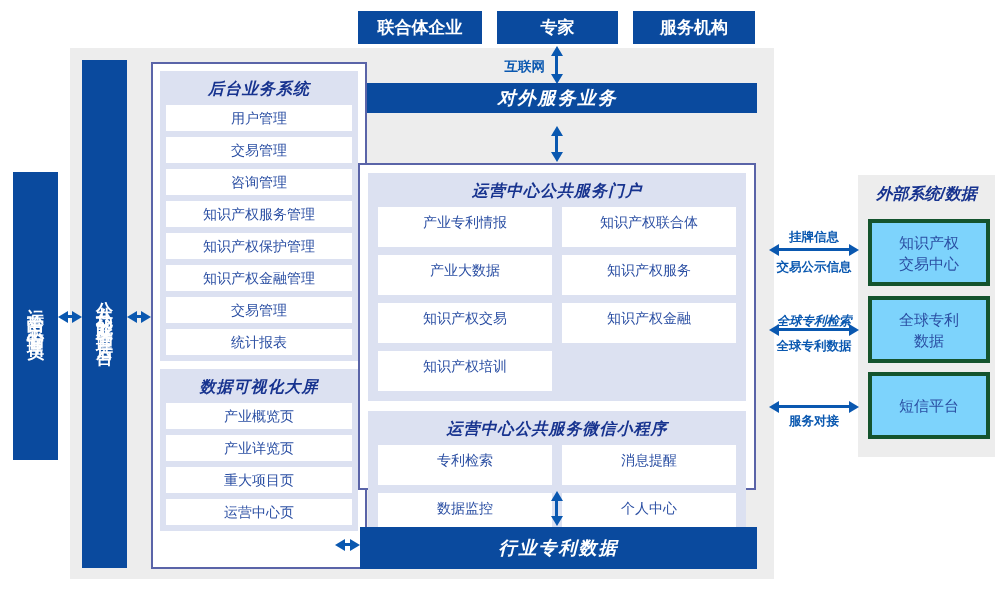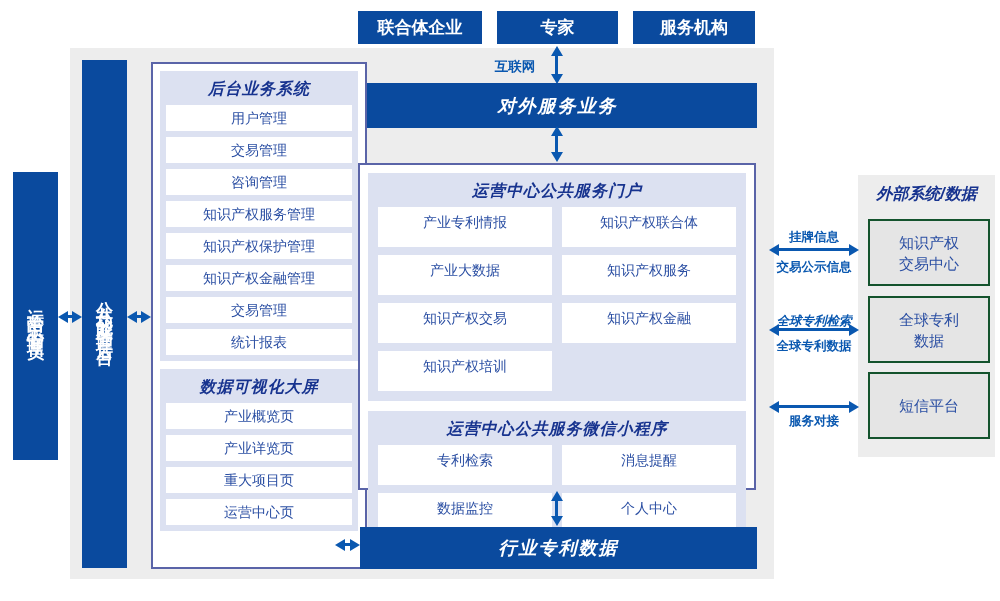--- a/index.html
+++ b/index.html
@@ -26,21 +26,21 @@
     font-weight:bold;font-size:17px;display:flex;align-items:center;justify-content:center;
   }
   .actor1{left:358px;width:124px;}
   .actor2{left:497px;width:121px;}
   .actor3{left:633px;width:122px;}
 
   .bar{
     position:absolute;background:var(--primary);color:#fff;font-weight:bold;font-style:italic;
     font-size:18px;display:flex;align-items:center;justify-content:center;letter-spacing:2px;
   }
-  .bar-top{left:358px;top:83px;width:399px;height:45px;}
+  .bar-top{left:358px;top:83px;width:399px;height:30px;}
   .bar-bottom{left:360px;top:527px;width:397px;height:42px;}
 
   .rail{
     position:absolute;background:var(--primary);color:#fff;font-weight:bold;font-size:17px;
     writing-mode:vertical-rl;text-orientation:upright;letter-spacing:6px;
     display:flex;align-items:center;justify-content:center;
   }
   .rail1{left:13px;top:172px;width:45px;height:288px;}
   .rail2{left:82px;top:60px;width:45px;height:508px;}
 
@@ -63,22 +63,22 @@
   }
   .center-section{padding:6px 10px 10px 10px;}
   .grid{display:grid;grid-template-columns:1fr 1fr;column-gap:10px;row-gap:8px;}
   .grid .strip{height:40px;line-height:30px;}
 
   .ext-title{
     position:absolute;left:858px;top:184px;width:137px;text-align:center;
     color:var(--heading-text);font-weight:bold;font-style:italic;font-size:16px;
   }
   .ext-box{
-    position:absolute;left:868px;width:122px;height:67px;background:#e5e5e5;
-    border:2px solid #14532d;color:var(--item-text);font-size:15px;line-height:1.4;
+    position:absolute;left:868px;width:122px;height:67px;background:#7dd3fc;
+    border:4px solid #14532d;color:var(--item-text);font-size:15px;line-height:1.4;
     display:flex;align-items:center;justify-content:center;text-align:center;
     padding:4px 26px;
   }
   .ext-box1{top:219px;}
   .ext-box2{top:296px;}
   .ext-box3{top:372px;}
 
   .harrow{position:absolute;height:3px;background:var(--link-text);}
   .harrow::before{content:"";position:absolute;left:-10px;top:-4.5px;
     border-top:6px solid transparent;border-bottom:6px solid transparent;
@@ -101,21 +101,21 @@
   .h-link2{left:779px;top:328px;width:70px;}
   .h-link3{left:779px;top:405px;width:70px;}
   .v-internet{left:555px;top:55px;height:20px;}
   .v-portal{left:555px;top:135px;height:18px;}
   .v-industry{left:555px;top:500px;height:17px;}
 
   .small-label{
     position:absolute;color:var(--link-text);font-weight:bold;font-size:12.5px;
     text-align:center;white-space:nowrap;
   }
-  .lbl-internet{left:485px;top:58px;width:60px;text-align:center;font-size:13.5px;}
+  .lbl-internet{left:485px;top:58px;width:60px;text-align:right;font-size:13.5px;}
   .lbl-r1a{left:764px;top:229px;width:100px;}
   .lbl-r1b{left:760px;top:259px;width:108px;}
   .lbl-r2a{left:760px;top:313px;width:108px;font-style:italic;}
   .lbl-r2b{left:760px;top:338px;width:108px;}
   .lbl-r3b{left:764px;top:413px;width:100px;}
 </style>
 </head>
 <body>
 
 <div class="page">

